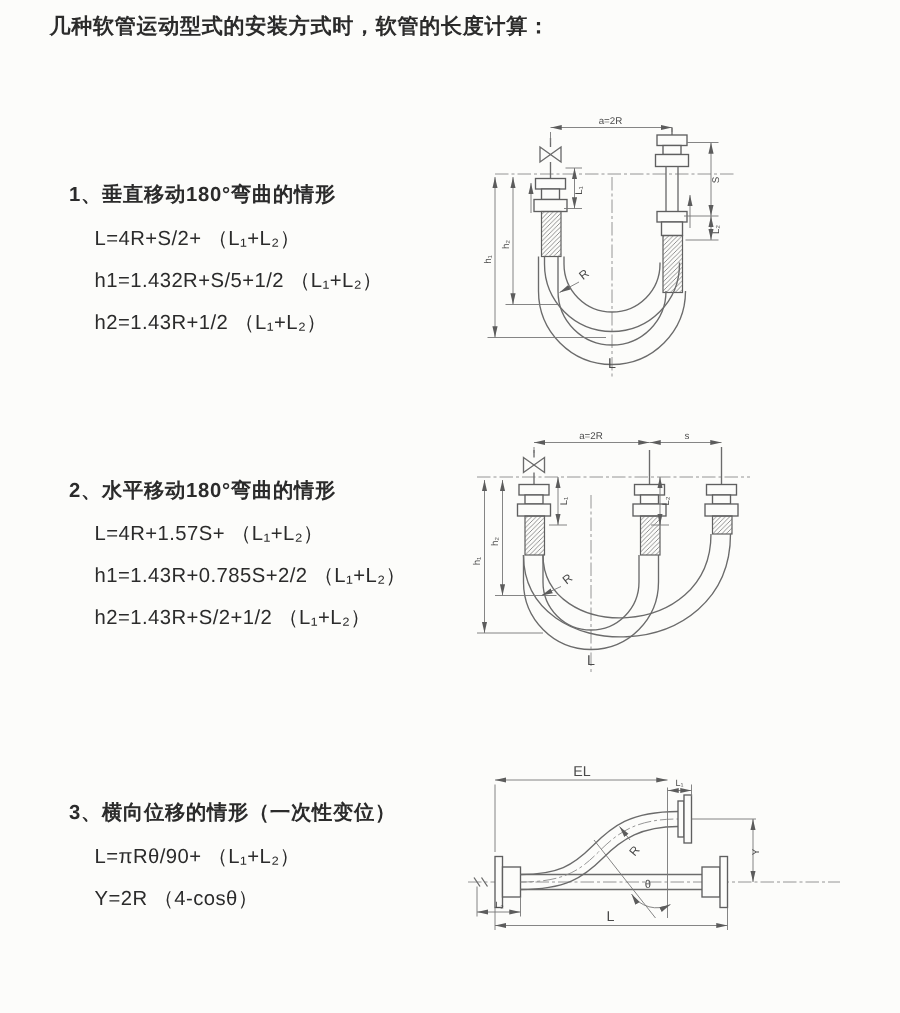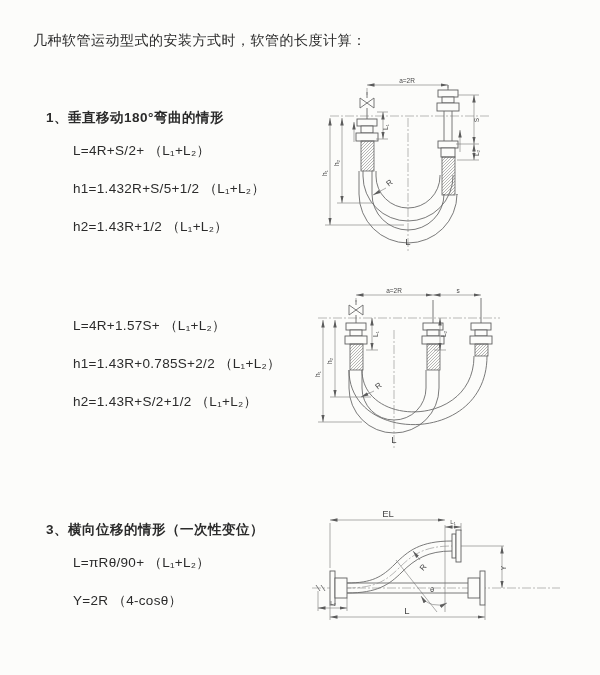--- a/index.html
+++ b/index.html
@@ -3,26 +3,26 @@
 <meta charset="utf-8">
 <style>
   html,body{margin:0;padding:0;}
   body{
     width:600px;height:675px;position:relative;overflow:hidden;
     background:#fcfcfa;
     font-family:"Liberation Sans", sans-serif;
     color:#2b2b2b;
   }
   .page-title{
-    position:absolute;left:33px;top:32px;
-    font-size:14px;font-weight:normal;letter-spacing:.5px;
+    position:absolute;left:33px;top:9px;
+    font-size:14px;font-weight:bold;letter-spacing:.5px;
   }
   .sec{position:absolute;left:46px;}
-  .sec-heading{font-size:13.5px;font-weight:bold;letter-spacing:.5px;margin:4px 0 6px 0;}
-  .formula{font-size:13.5px;line-height:28px;padding-left:17px;letter-spacing:.3px;margin:10px;}
+  .sec-heading{font-size:13.5px;font-weight:bold;letter-spacing:.5px;margin:16px 0 6px 0;}
+  .formula{font-size:13.5px;line-height:28px;padding-left:17px;letter-spacing:.3px;margin:0;}
   .sec1{top:105px;}
   .sec2{top:302px;}
   .sec3{top:517px;}
   .diagram{position:absolute;}
   .d1{left:313px;top:70px;}
   .d2{left:313px;top:283px;}
   .d3{left:303px;top:502px;}
   svg{display:block;}
   svg text{fill:#4a4a4a;}
   .geo{stroke:#6b6b6b;stroke-width:.9;fill:none;}
@@ -39,20 +39,21 @@
 <div class="page-title">几种软管运动型式的安装方式时，软管的长度计算：</div>
 
 <div class="sec sec1">
   <p class="sec-heading">1、垂直移动180°弯曲的情形</p>
   <p class="formula">L=4R+S/2+ （L₁+L₂）</p>
   <p class="formula">h1=1.432R+S/5+1/2 （L₁+L₂）</p>
   <p class="formula">h2=1.43R+1/2 （L₁+L₂）</p>
 </div>
 
 <div class="sec sec2">
+  <p class="sec-heading">2、水平移动180°弯曲的情形</p>
   <p class="formula">L=4R+1.57S+ （L₁+L₂）</p>
   <p class="formula">h1=1.43R+0.785S+2/2 （L₁+L₂）</p>
   <p class="formula">h2=1.43R+S/2+1/2 （L₁+L₂）</p>
 </div>
 
 <div class="sec sec3">
   <p class="sec-heading">3、横向位移的情形（一次性变位）</p>
   <p class="formula">L=πRθ/90+ （L₁+L₂）</p>
   <p class="formula">Y=2R （4-cosθ）</p>
 </div>

